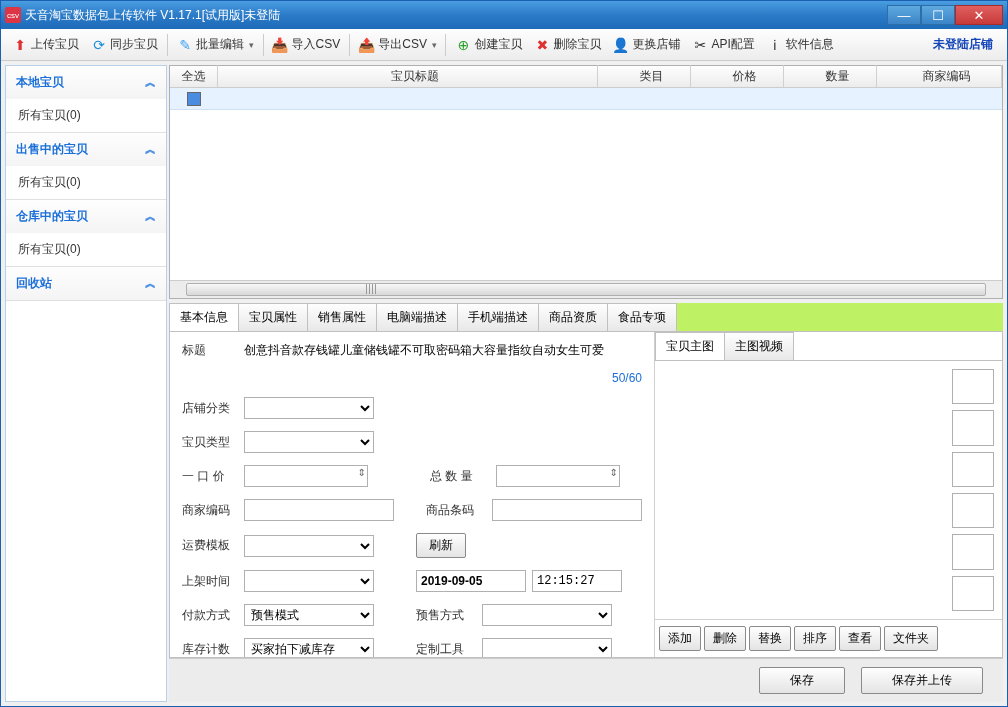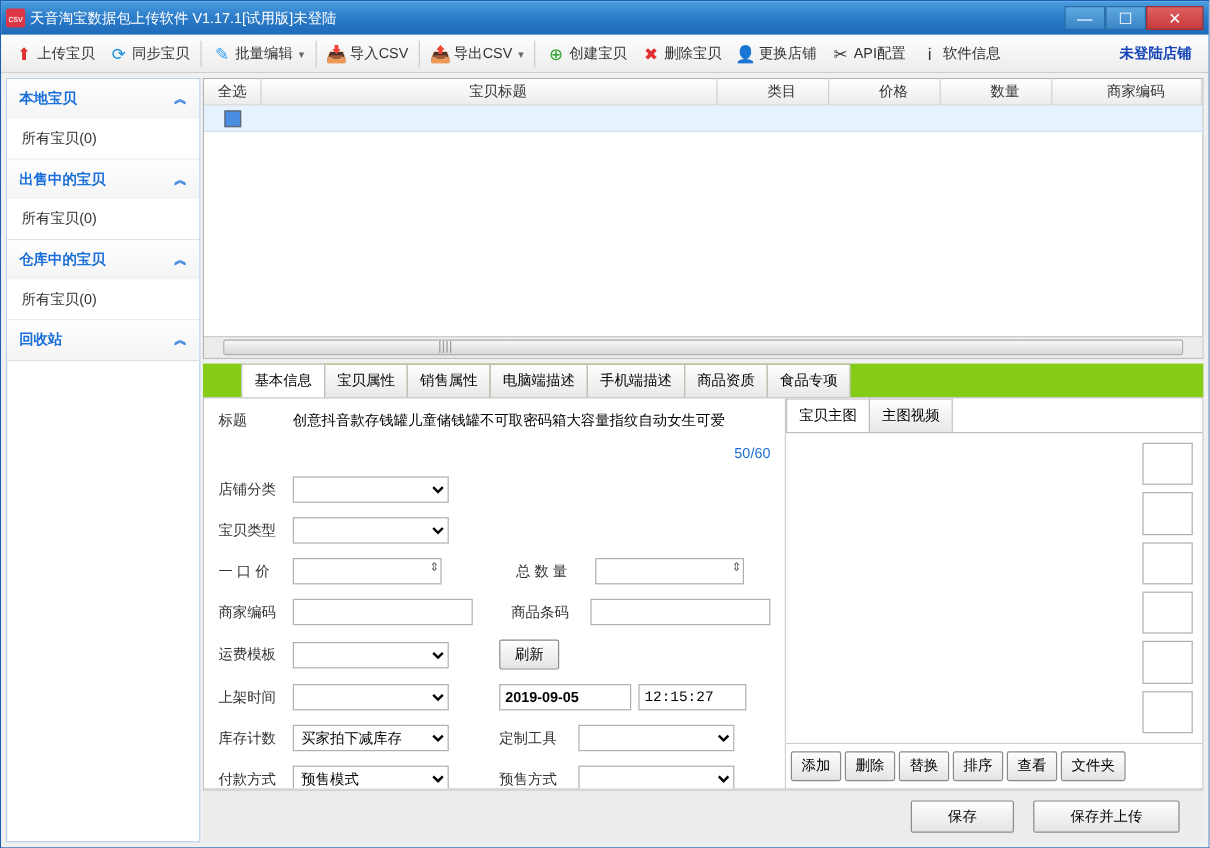--- a/index.html
+++ b/index.html
@@ -29,21 +29,21 @@
 .grid { height:234px; background:#fff; border:1px solid #b0b0b0; position:relative; display:flex; flex-direction:column; }
 .grid-head { display:flex; background:linear-gradient(#fefefe,#ececec); border-bottom:1px solid #ccc; height:22px; align-items:center;gap:15px; }
 .gh { border-right:1px solid #d0d0d0; text-align:center; padding:3px 0; color:#333; }
 .grid-row { display:flex; background:#e6f2ff; height:22px; align-items:center; border-bottom:1px solid #d0e0f0; }
 .gh1,.gc1{width:48px;} .gh2,.gc2{flex:1;} .gh3,.gc3{width:78px;} .gh4,.gc4{width:78px;} .gh5,.gc5{width:78px;} .gh6,.gc6{width:110px;}
 .chk { width:14px; height:14px; border:1px solid #666; background:#4a8de0; margin:0 auto; display:block; }
 .hscroll { height:18px; background:#ececec; border-top:1px solid #ccc; position:relative; }
 .hscroll .thumb { position:absolute; left:16px; right:16px; top:2px; bottom:2px; background:linear-gradient(#f8f8f8,#d8d8d8); border:1px solid #b0b0b0; border-radius:2px; }
 .hscroll .grip { position:absolute; left:50%; top:3px; transform:translateX(-220px); display:flex; gap:2px; }
 .hscroll .grip span { width:1px; height:10px; background:#999; }
-.tabs { display:flex; margin-top:4px; background:#84cc16;padding-left:32px; }
+.tabs { display:flex; margin-top:4px; background:#bef264; }
 .tab { padding:5px 10px; background:linear-gradient(#fefefe,#e8e8e8); border:1px solid #c0c0c0; border-bottom:none; cursor:pointer; margin-right:-1px; }
 .tab.active { background:#fff; position:relative; z-index:2; }
 .form-area { flex:1; background:#fff; border:1px solid #c0c0c0; display:flex; overflow:hidden; }
 .form-left { flex:1; padding:10px 12px; }
 .form-right { width:360px; border-left:1px solid #d0d0d0; display:flex; flex-direction:column; }
 .frow { display:flex; align-items:center; margin-bottom:12px; gap:6px; }
 .flabel { width:56px; text-align:left; color:#333; }
 .finput { height:22px; border:1px solid #b0b0b0; padding:0 4px; background:#fff; }
 .fselect { height:22px; border:1px solid #b0b0b0; background:#fff; width:130px; padding:0 2px; }
 .fspin { position:relative; }
@@ -236,31 +236,31 @@
             <button class="fbtn">刷新</button>
           </div>
           <div class="frow">
             <div class="flabel">上架时间</div>
             <select class="fselect"></select>
             <div style="width:30px"></div>
             <input class="finput" style="width: 110px; font-weight: bold;" value="2019-09-05">
             <input class="finput" style="width: 90px; font-family: Liberation Mono, monospace;" value="12:15:27">
           </div>
           <div class="frow">
+            <div class="flabel">付款方式</div>
+            <select class="fselect"><option>预售模式</option></select>
+            <div style="width:30px"></div>
+            <div class="flabel" style="width:60px">预售方式</div>
+            <select class="fselect"></select>
+          </div>
+          <div class="frow">
             <div class="flabel">库存计数</div>
             <select class="fselect"><option>买家拍下减库存</option></select>
             <div style="width:30px"></div>
             <div class="flabel" style="width:60px">定制工具</div>
-            <select class="fselect"></select>
-          </div>
-          <div class="frow">
-            <div class="flabel">付款方式</div>
-            <select class="fselect"><option>预售模式</option></select>
-            <div style="width:30px"></div>
-            <div class="flabel" style="width:60px">预售方式</div>
             <select class="fselect"></select>
           </div>
 
         </div>
 
         <div class="form-right">
           <div class="right-tabs">
             <div class="rtab active">宝贝主图</div>
             <div class="rtab">主图视频</div>
           </div>

